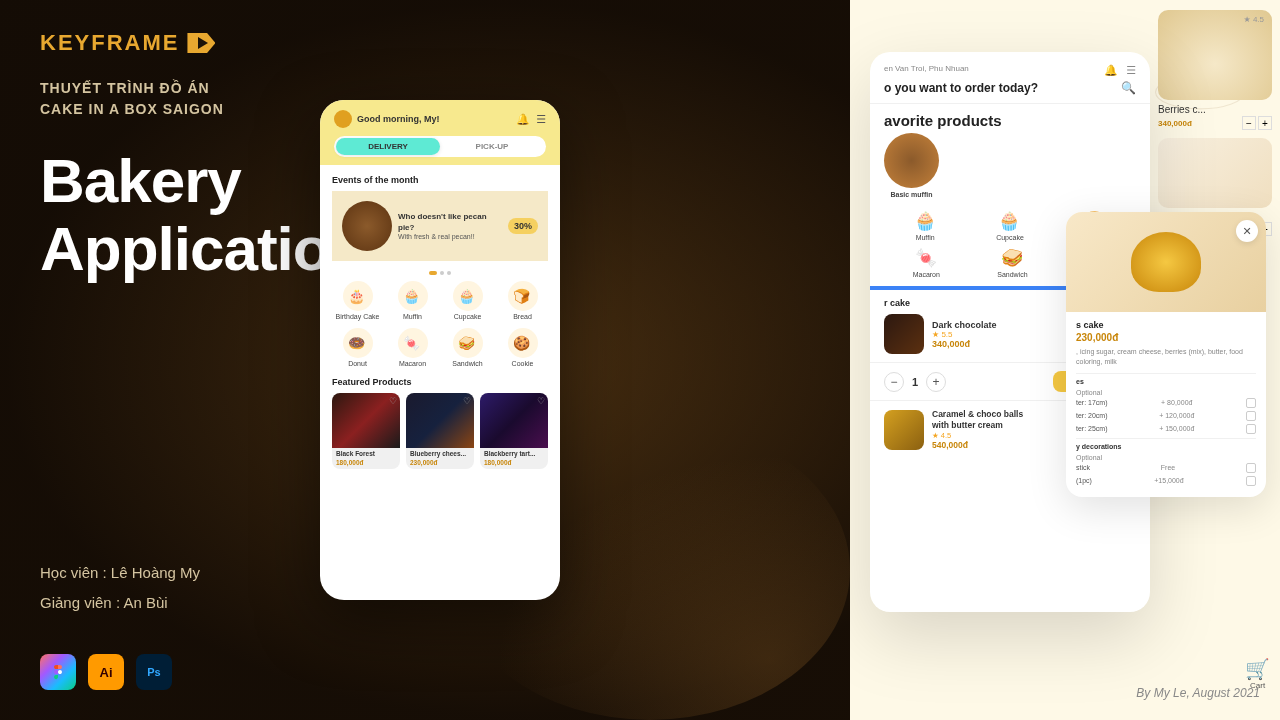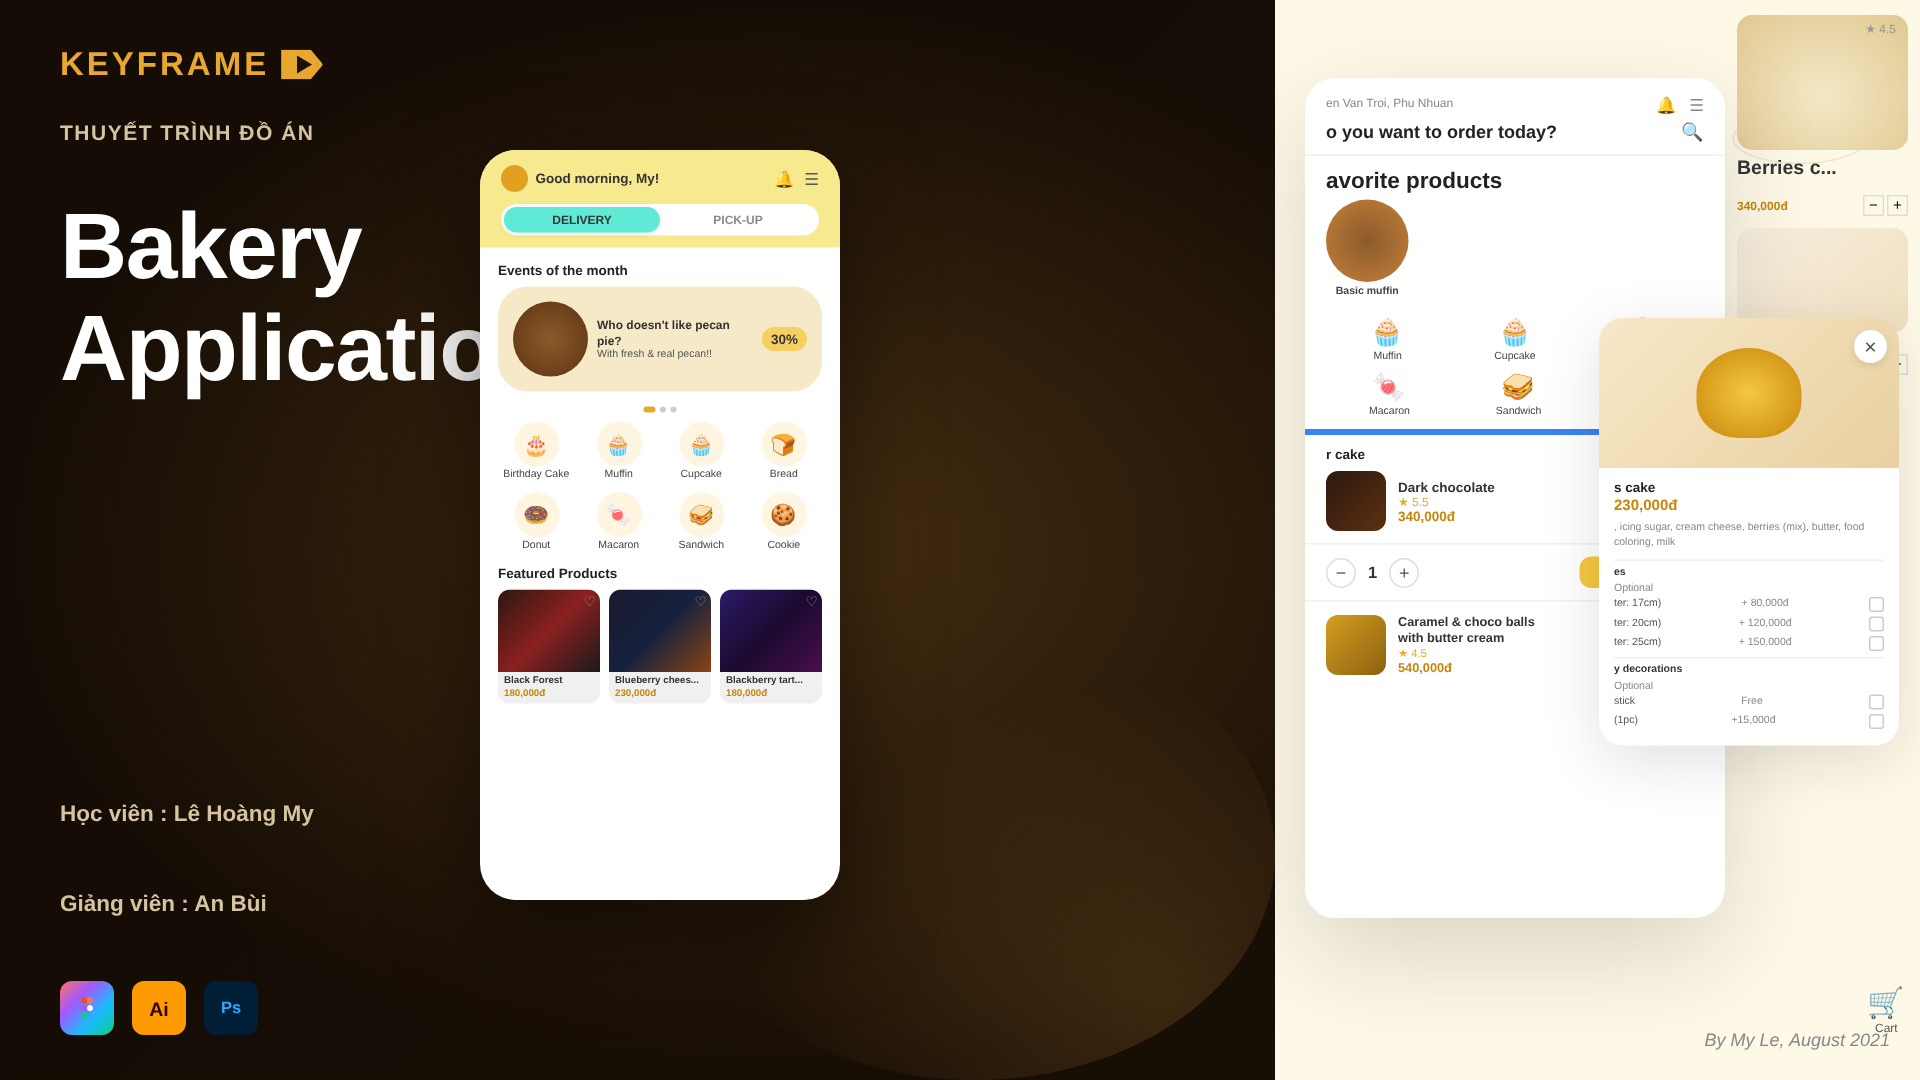--- a/index.html
+++ b/index.html
@@ -109,23 +109,22 @@
       letter-spacing: -1px;
     }
 
     .credits {
       margin-top: auto;
       margin-bottom: 20px;
     }
     .credit-line {
       color: #d4c4a0;
       font-size: 15px;
-      font-weight: 700;
+      font-weight: 400;
       line-height: 2;
-      margin-top: 30px;
     }
 
     .tool-icons {
       display: flex;
       gap: 12px;
       margin-top: 16px;
       align-items: center;
     }
     .tool-figma {
       width: 36px;
@@ -243,21 +242,21 @@
 
     .section-title {
       font-size: 9px;
       font-weight: 700;
       color: #222;
       margin-bottom: 6px;
     }
 
     .promo-banner {
       background: #f5e9c8;
-      border-radius: 20px;
+      border-radius: 0;
       padding: 10px;
       margin-bottom: 10px;
       display: flex;
       align-items: center;
       justify-content: space-between;
       position: relative;
       overflow: hidden;
     }
     .promo-img {
       width: 50px;
@@ -580,20 +579,21 @@
 
     <div class="keyframe-logo">
       <span class="keyframe-text">KEYFRAME</span>
       <div class="keyframe-icon">
         <div class="play-triangle"></div>
       </div>
     </div>
 
     <div class="subtitle-block">
       <div class="subtitle-line1">THUYẾT TRÌNH ĐỒ ÁN</div>
+      <div class="subtitle-line2">CAKE IN A BOX SAIGON</div>
     </div>
 
     <div class="main-title">
       <div class="main-title-text">
         <span>Bakery</span><br>
         <span>Application</span>
       </div>
     </div>
 
     <div class="credits">
@@ -863,21 +863,21 @@
       </div>
     </div>
   </div>
 
   <div class="right-product-list">
 
     <div style="width:100%;height:90px;border-radius:10px;background:linear-gradient(135deg,#fff,#f5e8d0);margin-bottom:4px;overflow:hidden;position:relative;">
       <div style="position:absolute;inset:0;background:radial-gradient(ellipse at 50% 60%, #f5e8c8, #e0c890);"></div>
       <div style="position:absolute;top:5px;right:8px;font-size:8px;color:#999;">★ 4.5</div>
     </div>
-    <div style="font-size:13px;font-weight:700;color:#333;margin-bottom:11px;">Berries c...</div>
+    <div style="font-size:10px;font-weight:400;color:#333;margin-bottom:1px;">Berries c...</div>
     <div style="display:flex;align-items:center;justify-content:space-between;margin-bottom:8px;">
       <span style="font-size:8px;color:#c8860a;font-weight:600;">340,000đ</span>
       <div style="display:flex;gap:2px;">
         <div style="width:14px;height:14px;border:1px solid #ddd;display:flex;align-items:center;justify-content:center;font-size:10px;cursor:pointer;">−</div>
         <div style="width:14px;height:14px;border:1px solid #ddd;display:flex;align-items:center;justify-content:center;font-size:10px;cursor:pointer;">+</div>
       </div>
     </div>
 
     <div style="width:100%;height:70px;border-radius:10px;background:linear-gradient(135deg,#f8f0e0,#f0dfc0);margin-bottom:4px;overflow:hidden;"></div>
     <div style="font-size:8px;font-weight:600;color:#333;margin-bottom:1px;">Rainbow...</div>

